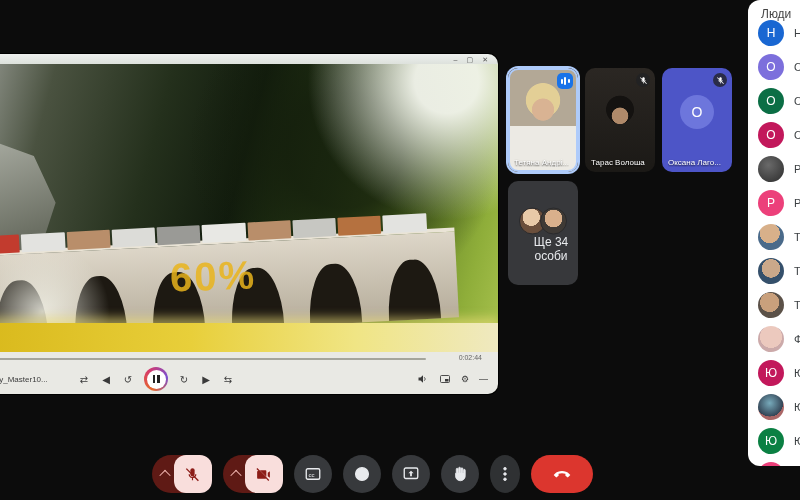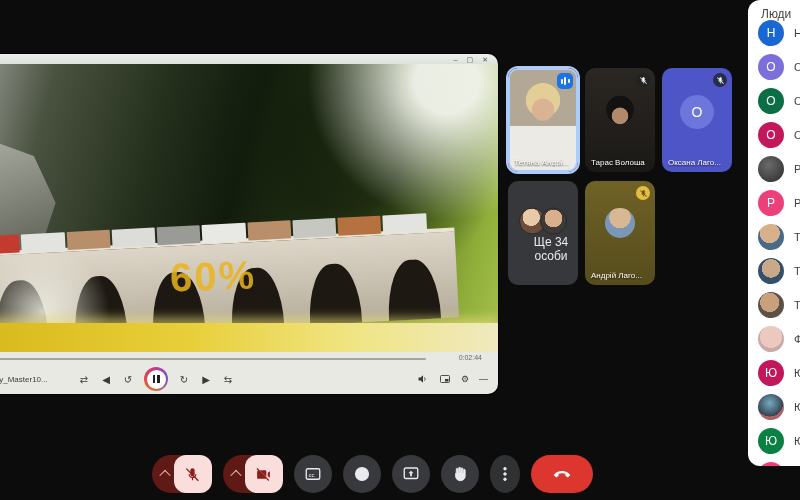--- a/index.html
+++ b/index.html
@@ -259,31 +259,20 @@
     </div>
 
     <div class="tile t8">
       <div class="duo">
         <div class="pa a"></div>
           <div class="pa b"></div>
       </div>
       <div class="more-label">Ще 34 особи</div>
     </div>
 
-    <div class="tile t9">
-      <div class="mute gold">
-        <svg viewBox="0 0 24 24">
-            <path d="M12 14.5c1.7 0 3-1.3 3-3V6c0-1.7-1.3-3-3-3s-3 1.3-3 3v5.5c0 1.7 1.3 3 3 3z"></path>
-            <path d="M17.5 11.5h-1.7c0 2.1-1.7 3.8-3.8 3.8s-3.8-1.7-3.8-3.8H6.5c0 2.8 2.1 5.1 4.7 5.4V20h1.6v-3.1c2.6-.3 4.7-2.6 4.7-5.4z"></path>
-            <path d="M4 3l17 17-1.4 1.4L2.6 4.4z"></path>
-          </svg>
-      </div>
-      <div class="pavatar"></div>
-      <span class="tname">Андрій Лаго...</span>
-    </div>
   </div>
 
   <div class="panel">
     <div class="panel-title">Люди</div>
     <div class="plist">
 
       <div class="prow2">
         <div class="pav" style="background:#1967d2">Н</div>
         <span class="pnm">Н</span>
       </div>

